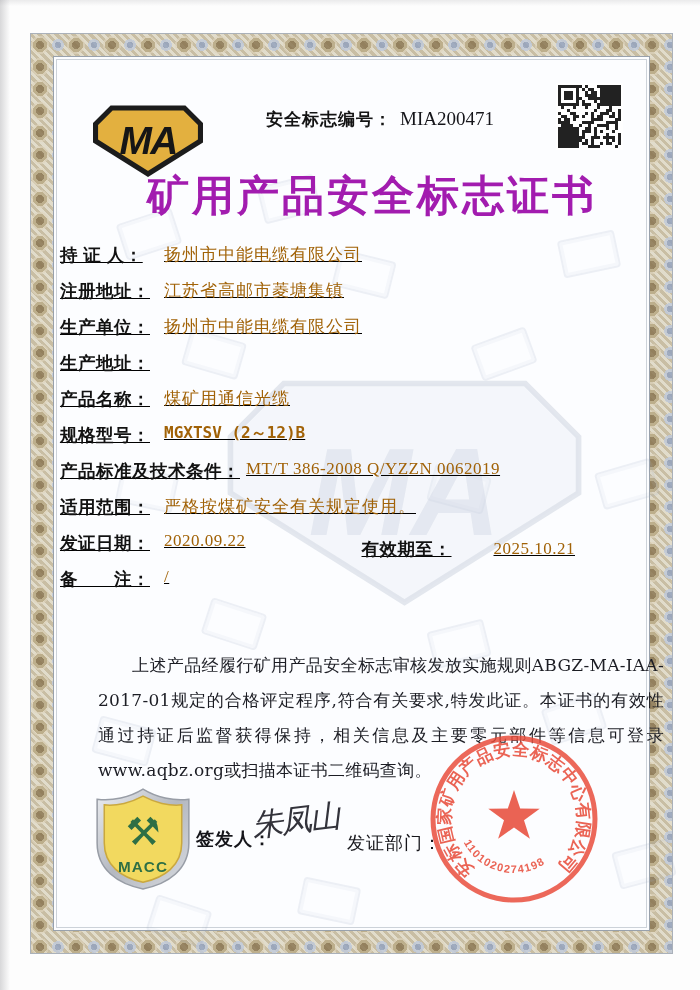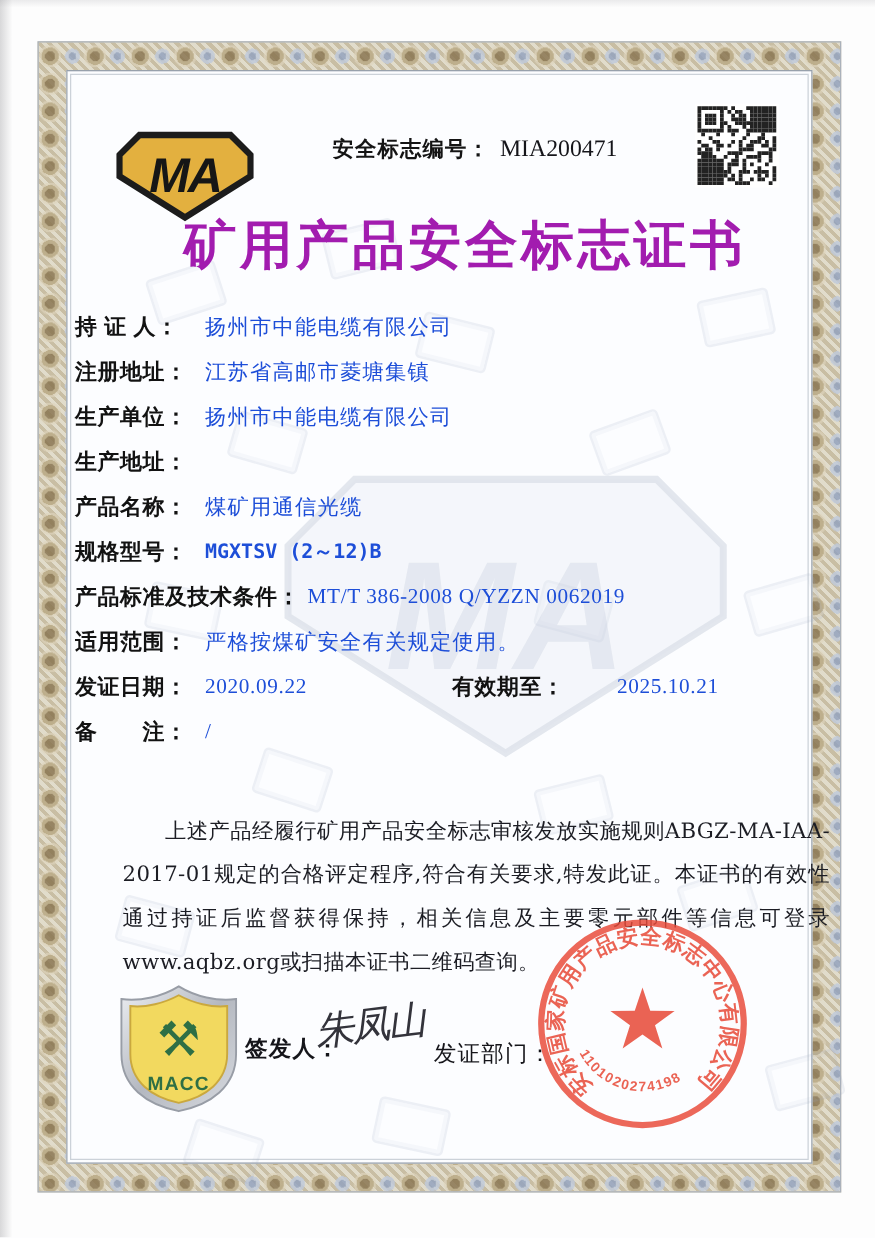--- a/index.html
+++ b/index.html
@@ -50,23 +50,23 @@
   .qr i.on{background:#222;}
 
   .title{
     position:absolute;left:0;right:0;top:168px;text-align:center;
     font-family:"Liberation Serif",serif;font-weight:bold;font-size:42px;
     letter-spacing:3px;color:#a21caf;white-space:nowrap;padding-left:44px;
   }
 
   
   .fields{position:absolute;left:60px;right:38px;top:243px;}
-  .row{display:flex;align-items:center;height:36px;}
+  .row{display:flex;height:36px;text-decoration:underline;}
   .flabel{font-weight:bold;font-size:17.5px;color:#121212;min-width:98px;white-space:pre;letter-spacing:.5px;}
-  .fvalue{font-family:"DejaVu Serif",serif;font-size:17px;color:#1d4ed8;margin-left:6px;letter-spacing:1px;white-space:nowrap;}
+  .fvalue{font-family:"DejaVu Serif",serif;font-size:17px;color:#a16207;margin-left:6px;letter-spacing:1px;white-space:nowrap;}
   .fvalue.mono{font-family:"DejaVu Sans Mono",monospace;font-size:16px;font-weight:bold;letter-spacing:0;}
   .fvalue.latin{font-family:"Liberation Serif",serif;letter-spacing:.5px;}
   .pair2{margin-left:116px;display:flex;align-items:center;gap:28px;}
 
   
   .statement{
     position:absolute;left:58px;right:36px;top:648px;
     font-family:"DejaVu Serif",serif;font-size:17px;line-height:35px;
     color:#1c1d24;text-align:justify;text-indent:2em;letter-spacing:.3px;padding-left:40px;
   }

